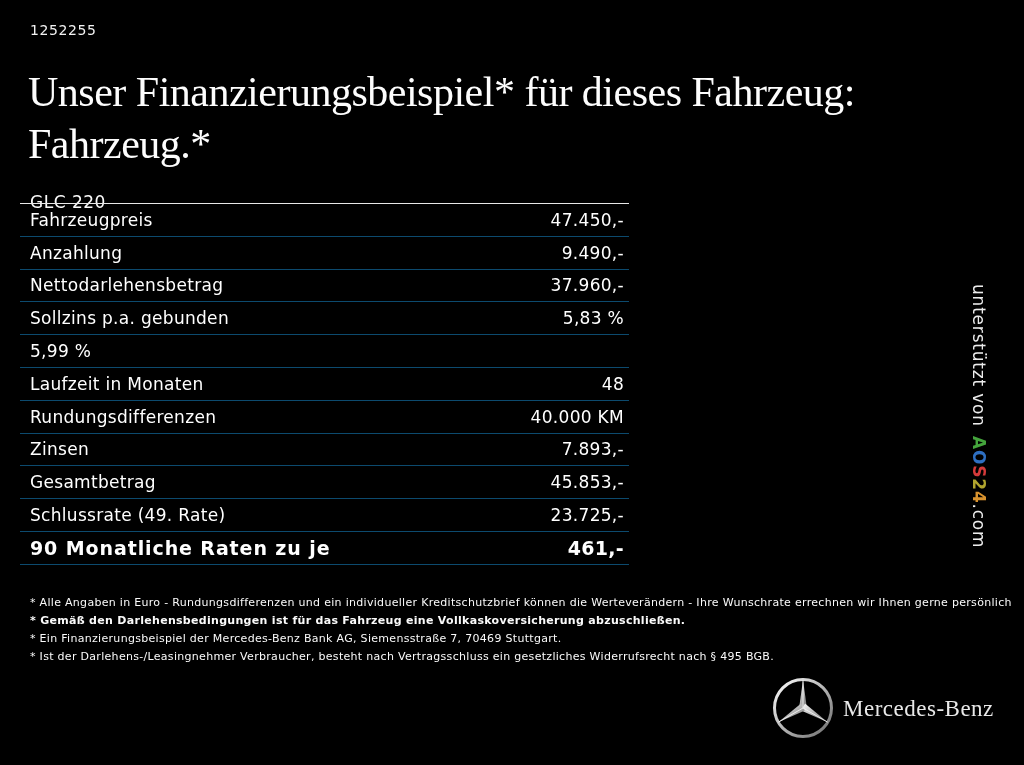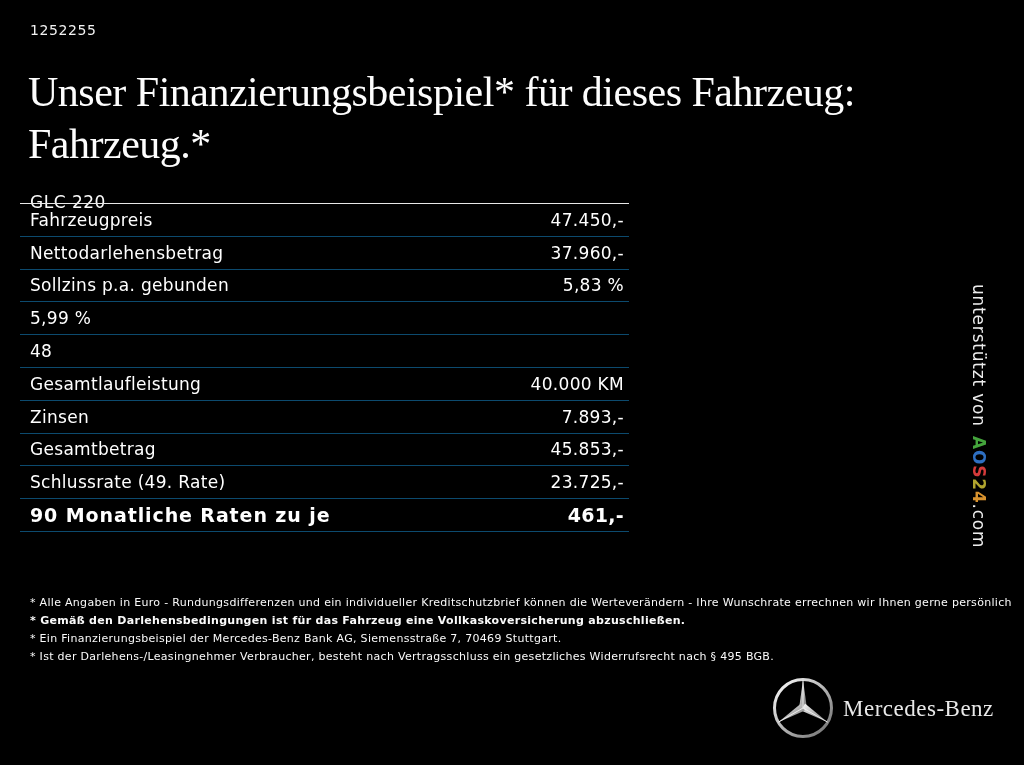--- a/index.html
+++ b/index.html
@@ -73,35 +73,40 @@
 </div>
 
 <div class="model">GLC 220</div>
 
 <div class="finance-table">
   <div class="frow">
     <span class="lbl">Fahrzeugpreis</span>
     <span class="val">47.450,-</span>
   </div>
   <div class="frow">
+    <span class="lbl">Anzahlung</span>
+    <span class="val">9.490,-</span>
+  </div>
+  <div class="frow">
     <span class="lbl">Nettodarlehensbetrag</span>
     <span class="val">37.960,-</span>
   </div>
   <div class="frow">
     <span class="lbl">Sollzins p.a. gebunden</span>
     <span class="val">5,83 %</span>
   </div>
   <div class="frow">
     <span class="val">5,99 %</span>
   </div>
   <div class="frow">
+    <span class="lbl">Laufzeit in Monaten</span>
     <span class="val">48</span>
   </div>
   <div class="frow">
-    <span class="lbl">Gesamtlaufleistung</span>
+    <span class="lbl">Rundungsdifferenzen</span>
     <span class="val">40.000 KM</span>
   </div>
   <div class="frow">
     <span class="lbl">Zinsen</span>
     <span class="val">7.893,-</span>
   </div>
   <div class="frow">
     <span class="lbl">Gesamtbetrag</span>
     <span class="val">45.853,-</span>
   </div>

